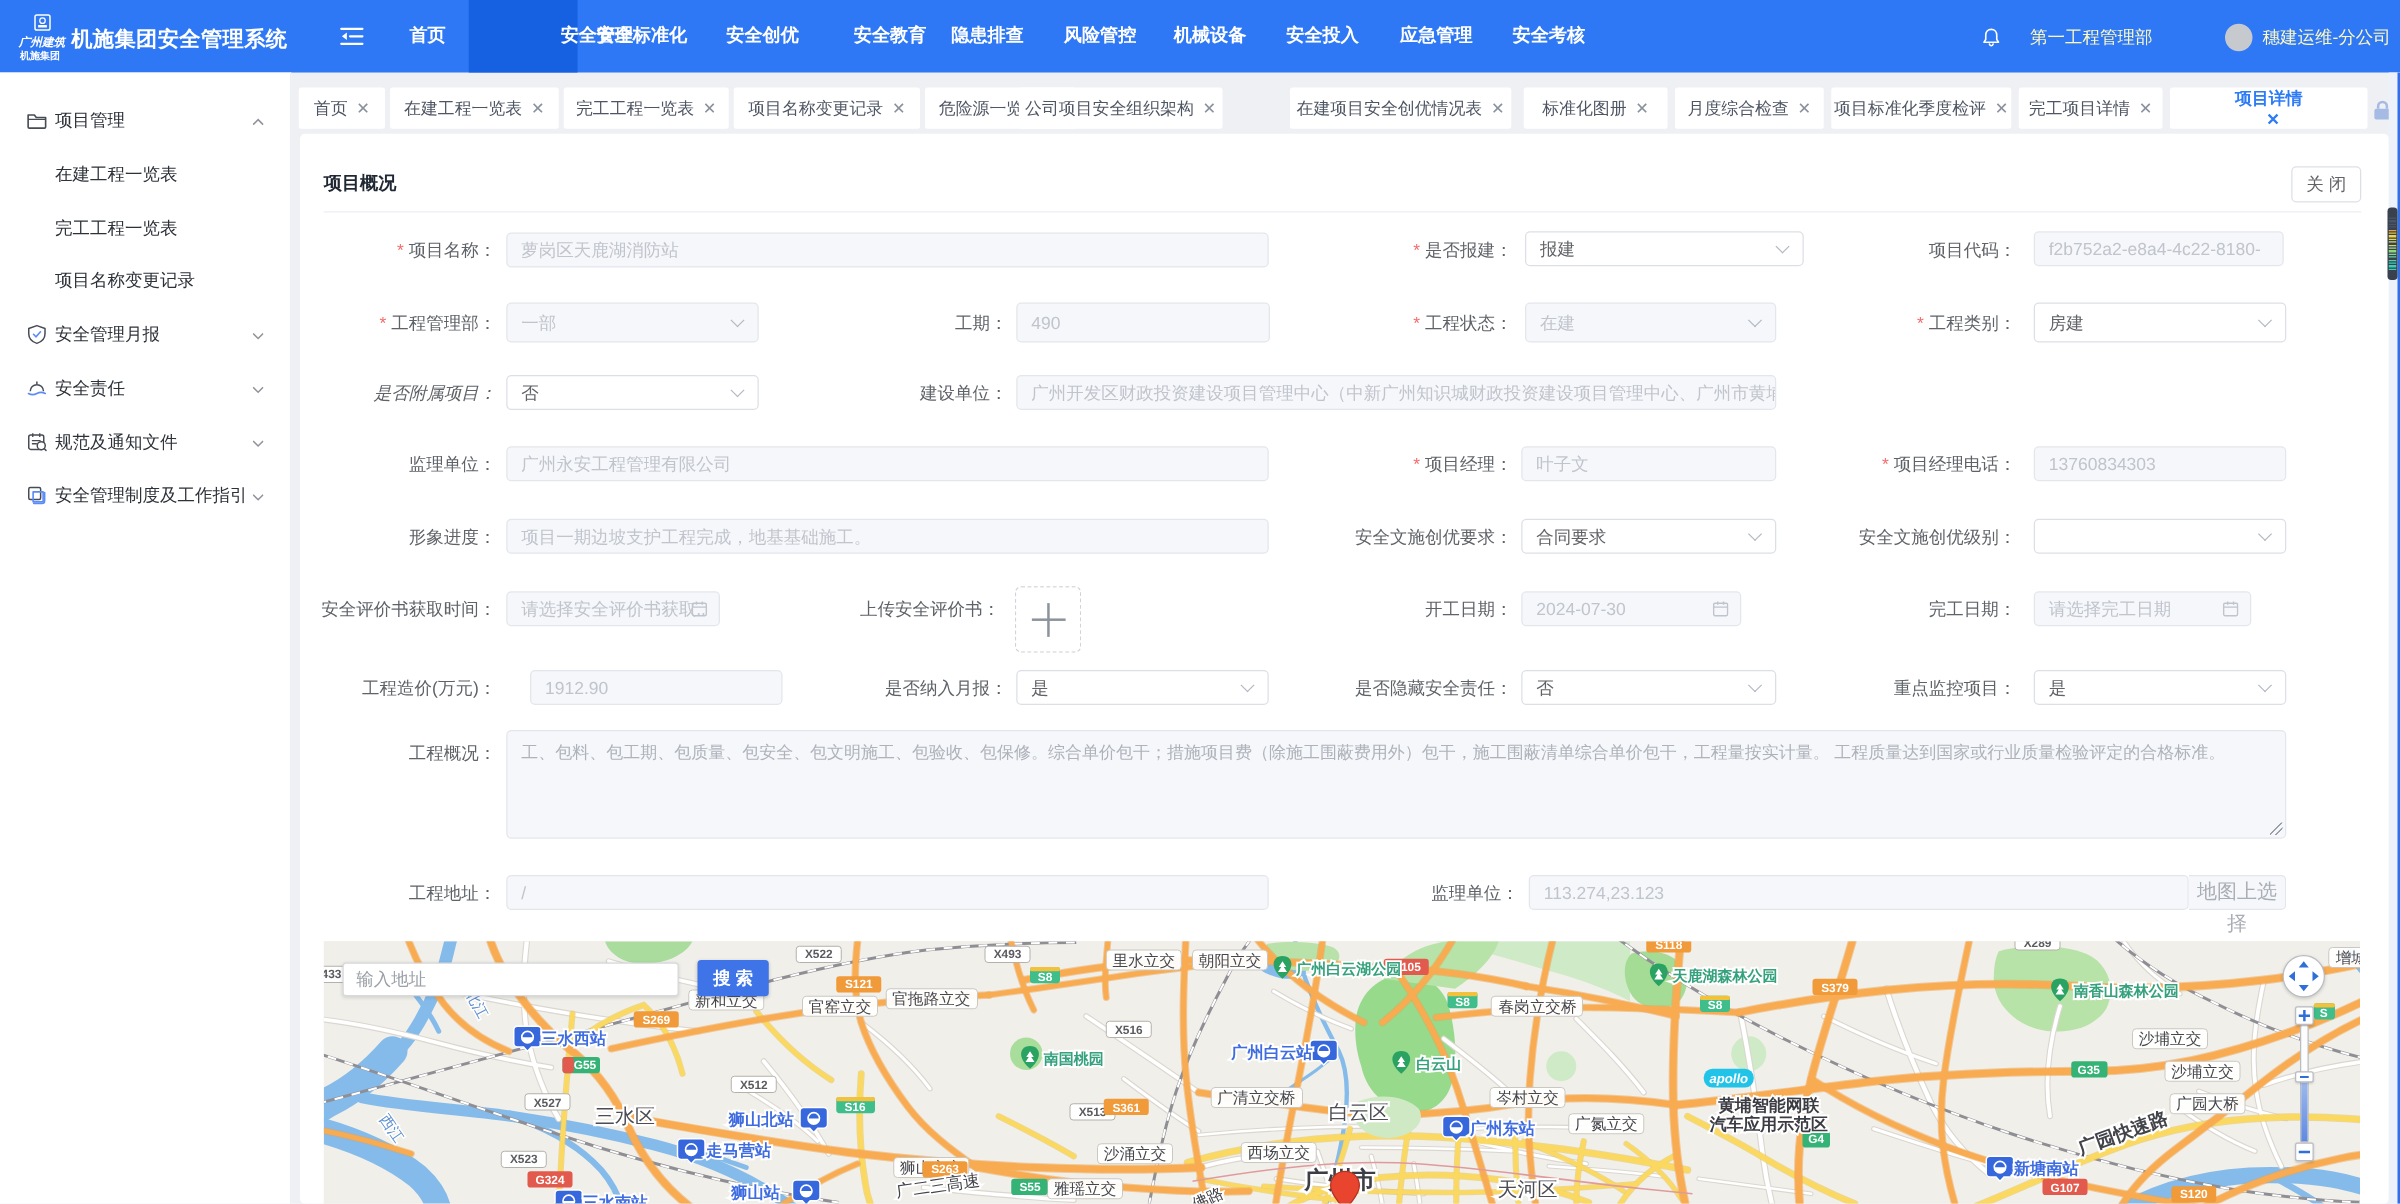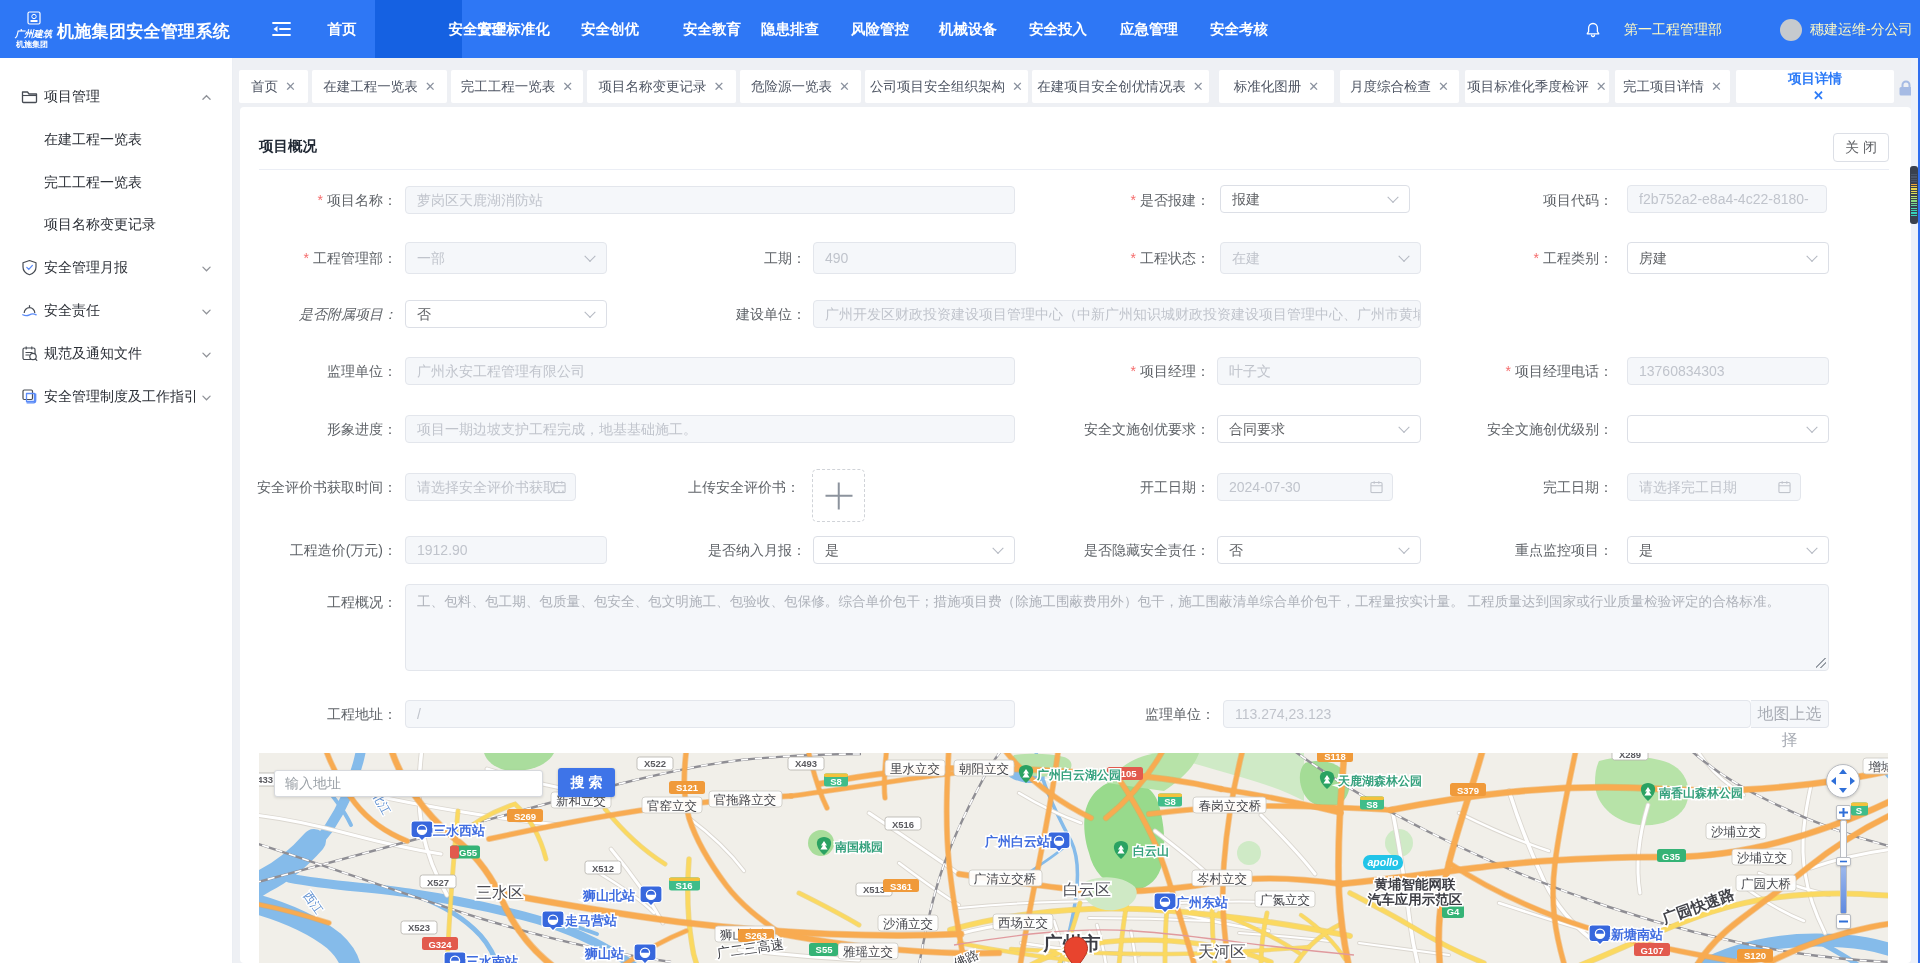--- a/index.html
+++ b/index.html
@@ -155,21 +155,21 @@
       </svg>
     </div>
 </div>
 
 <div id="tabswrap">
 <div class="tab" style="left:239px;width:69px;">首页<span class="x">✕</span></div>
 <div class="tab" style="left:312px;width:135px;">在建工程一览表<span class="x">✕</span></div>
 <div class="tab" style="left:451px;width:132px;">完工工程一览表<span class="x">✕</span></div>
 <div class="tab" style="left:587px;width:149px;">项目名称变更记录<span class="x">✕</span></div>
 <div class="tab" style="left:740px;width:121px;">危险源一览表<span class="x">✕</span></div>
-<div class="tab" style="left:865px;width:163px;">公司项目安全组织架构<span class="x">✕</span></div>
+<div class="tab" style="left:815px;width:163px;">公司项目安全组织架构<span class="x">✕</span></div>
 <div class="tab" style="left:1032px;width:177px;">在建项目安全创优情况表<span class="x">✕</span></div>
 <div class="tab" style="left:1219px;width:115px;">标准化图册<span class="x">✕</span></div>
 <div class="tab" style="left:1340px;width:119px;">月度综合检查<span class="x">✕</span></div>
 <div class="tab" style="left:1465px;width:144px;">项目标准化季度检评<span class="x">✕</span></div>
 <div class="tab" style="left:1615px;width:115px;">完工项目详情<span class="x">✕</span></div>
 <div class="tab" style="left:1736px;width:158px;color:#2d7bf7;font-weight:bold;flex-direction:column;"><svg style="margin-right:8px;" width="14" height="14" viewBox="0 0 14 14">
         <path d="M12 7 a5 5 0 1 1 -1.8-3.85 M10.5 0.8 l0.3 2.8 l-2.8 0.3" fill="none" stroke="#2d7bf7" stroke-width="1.5" stroke-linecap="round"></path>
       </svg>项目详情<span class="x" style="color:#2d7bf7;">✕</span></div>
 <svg style="position:absolute;left:1898px;top:80px;" width="16" height="17" viewBox="0 0 16 17">
       <rect x="1.5" y="7" width="13" height="8.5" rx="1.5" fill="#a6bbe4"></rect>
@@ -178,21 +178,21 @@
 </div>
 
 <div id="panel"></div>
 <div id="ptitle">项目概况</div>
 <div id="closeBtn">关 闭</div>
 <div id="pdiv"></div>
 <div id="formwrap">
 <div class="lbl" style="left:180px;top:190px;width:217px;"><span class="req">*</span>项目名称：</div>
 <div class="inp " style="left:405px;top:186px;width:610px;height:28px;line-height:26px;">萝岗区天鹿湖消防站</div>
 <div class="lbl" style="left:990px;top:190px;width:220px;"><span class="req">*</span>是否报建：</div>
-<div class="inp en sel" style="left:1220px;top:185px;width:190px;height:28px;line-height:26px;">报建</div>
+<div class="inp en sel" style="left:1220px;top:185px;width:223px;height:28px;line-height:26px;">报建</div>
 <div class="lbl" style="left:1396px;top:190px;width:217px;">项目代码：</div>
 <div class="inp " style="left:1627px;top:185px;width:200px;height:28px;line-height:26px;">f2b752a2-e8a4-4c22-8180-</div>
 <div class="lbl" style="left:180px;top:248px;width:217px;"><span class="req">*</span>工程管理部：</div>
 <div class="inp sel" style="left:405px;top:242px;width:202px;height:32px;line-height:30px;">一部</div>
 <div class="lbl" style="left:600px;top:248px;width:206px;">工期：</div>
 <div class="inp " style="left:813px;top:242px;width:203px;height:32px;line-height:30px;">490</div>
 <div class="lbl" style="left:990px;top:248px;width:220px;"><span class="req">*</span>工程状态：</div>
 <div class="inp sel" style="left:1220px;top:242px;width:201px;height:32px;line-height:30px;">在建</div>
 <div class="lbl" style="left:1396px;top:248px;width:217px;"><span class="req">*</span>工程类别：</div>
 <div class="inp en sel" style="left:1627px;top:242px;width:202px;height:32px;line-height:30px;">房建</div>
@@ -228,21 +228,21 @@
         <line x1="9.5" y1="0.8" x2="9.5" y2="3.5" stroke="#c0c4cc" stroke-width="1.2"></line>
       </svg></div>
 <div class="lbl" style="left:1396px;top:477px;width:217px;">完工日期：</div>
 <div class="inp " style="left:1627px;top:473px;width:174px;height:28px;line-height:26px;">请选择完工日期<svg class="cal" viewBox="0 0 14 14">
         <rect x="1" y="2.2" width="12" height="10.8" rx="1.2" fill="none" stroke="#c0c4cc" stroke-width="1.2"></rect>
         <line x1="1" y1="5.6" x2="13" y2="5.6" stroke="#c0c4cc" stroke-width="1.2"></line>
         <line x1="4.5" y1="0.8" x2="4.5" y2="3.5" stroke="#c0c4cc" stroke-width="1.2"></line>
         <line x1="9.5" y1="0.8" x2="9.5" y2="3.5" stroke="#c0c4cc" stroke-width="1.2"></line>
       </svg></div>
 <div class="lbl" style="left:180px;top:540px;width:217px;">工程造价(万元)：</div>
-<div class="inp " style="left:405px;top:536px;width:202px;height:28px;line-height:26px;">1912.90</div>
+<div class="inp " style="left:424px;top:536px;width:202px;height:28px;line-height:26px;">1912.90</div>
 <div class="lbl" style="left:600px;top:540px;width:206px;">是否纳入月报：</div>
 <div class="inp en sel" style="left:813px;top:536px;width:202px;height:28px;line-height:26px;">是</div>
 <div class="lbl" style="left:990px;top:540px;width:220px;">是否隐藏安全责任：</div>
 <div class="inp en sel" style="left:1217px;top:536px;width:204px;height:28px;line-height:26px;">否</div>
 <div class="lbl" style="left:1396px;top:540px;width:217px;">重点监控项目：</div>
 <div class="inp en sel" style="left:1627px;top:536px;width:202px;height:28px;line-height:26px;">是</div>
 <div class="lbl" style="left:180px;top:592px;width:217px;">工程概况：</div>
 <div class="lbl" style="left:180px;top:704px;width:217px;">工程地址：</div>
 <div class="inp " style="left:405px;top:700px;width:610px;height:28px;line-height:26px;">/</div>
 <div class="lbl" style="left:1000px;top:704px;width:215px;">监理单位：</div>

